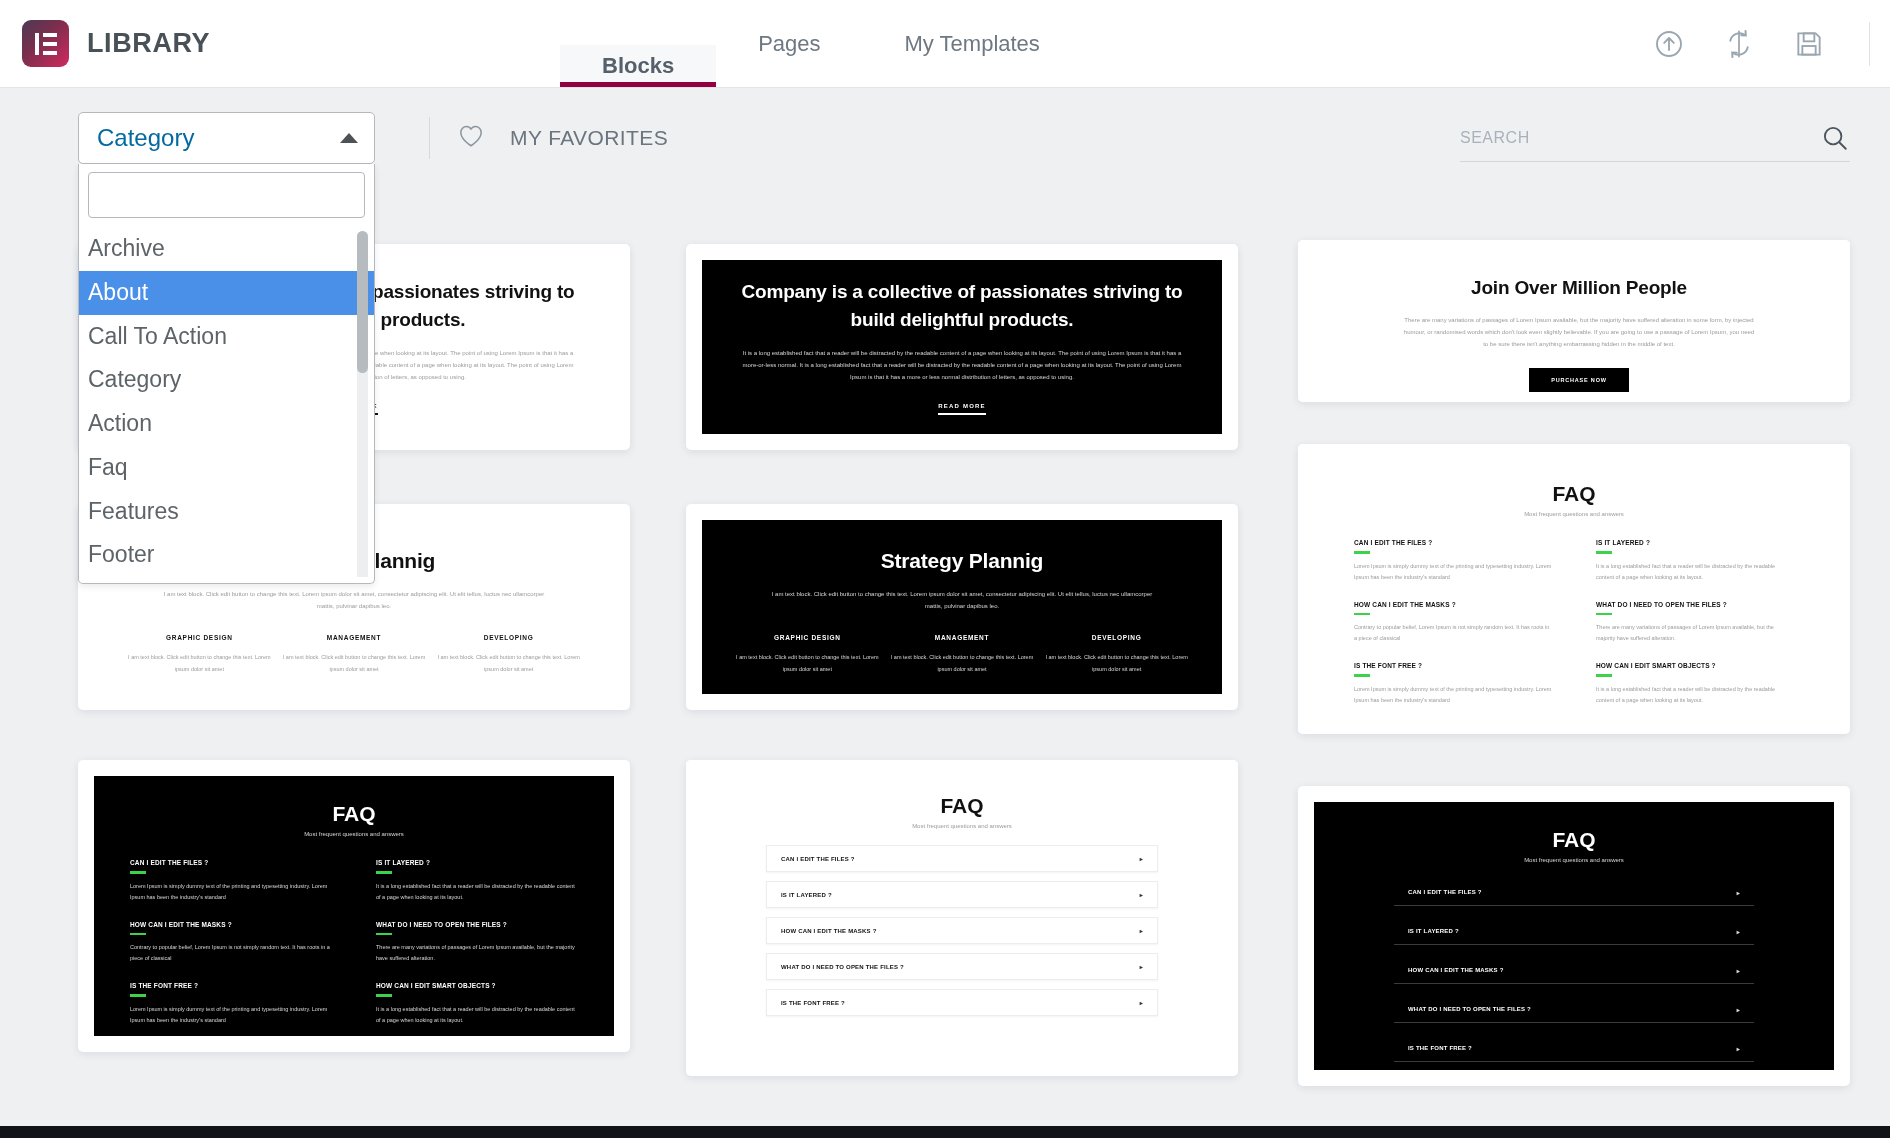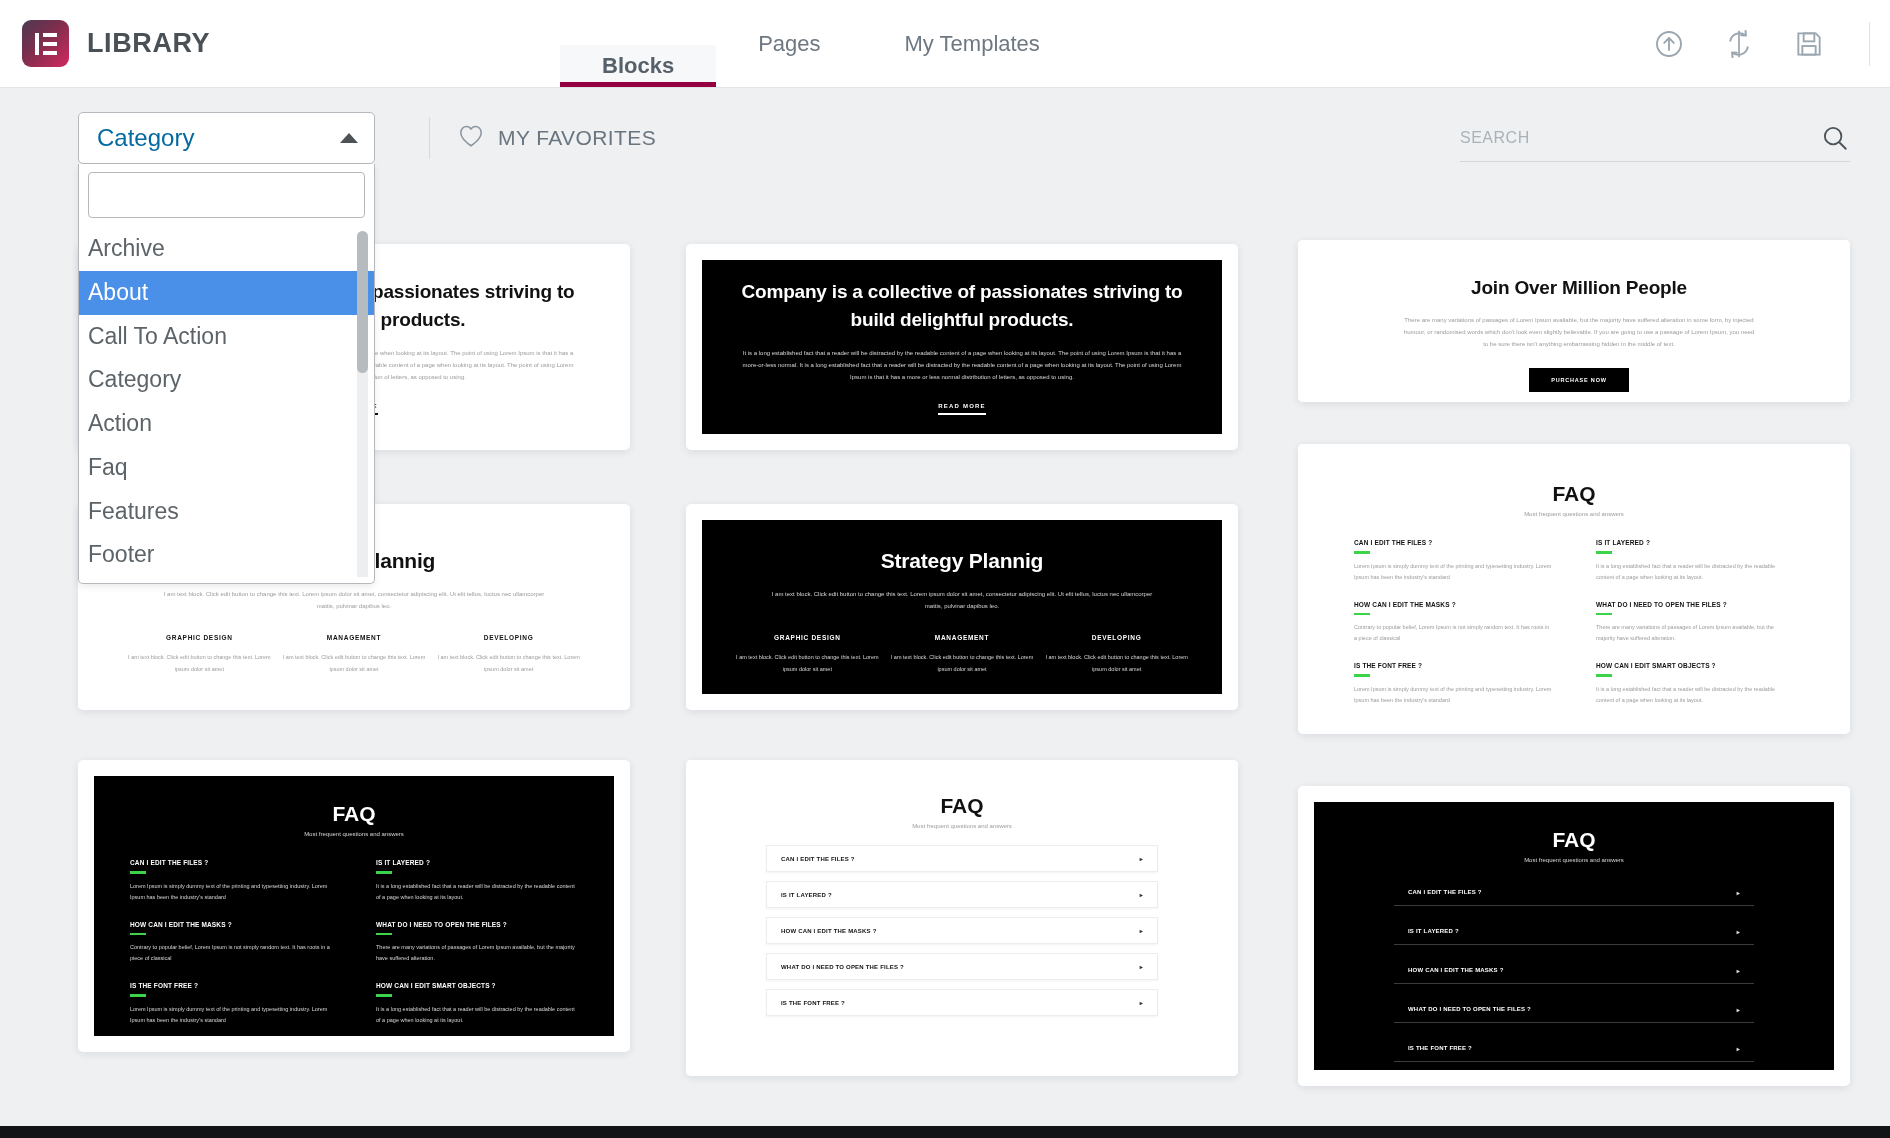--- a/index.html
+++ b/index.html
@@ -118,21 +118,21 @@
   }
   .cat-scrollthumb {
     position: absolute; left: 0; top: 0; width: 11px; height: 142px;
     background: #b6bbbf; border-radius: 6px;
   }
 
   .toolbar-sep {
     width: 1px; height: 42px; background: #d7dadd; margin-left: 54px;
   }
   .favorites {
-    display: flex; align-items: center; gap: 14px;
+    display: flex; align-items: center; gap: 26px;
     margin-left: 28px; cursor: pointer;
   }
   .fav-label {
     font-size: 21px; color: #6a757f; letter-spacing: 0.4px;
   }
   .search-box {
     margin-left: auto; width: 390px; position: relative;
     border-bottom: 1px solid #d3d7da; height: 48px;
     display: flex; align-items: center;
   }

